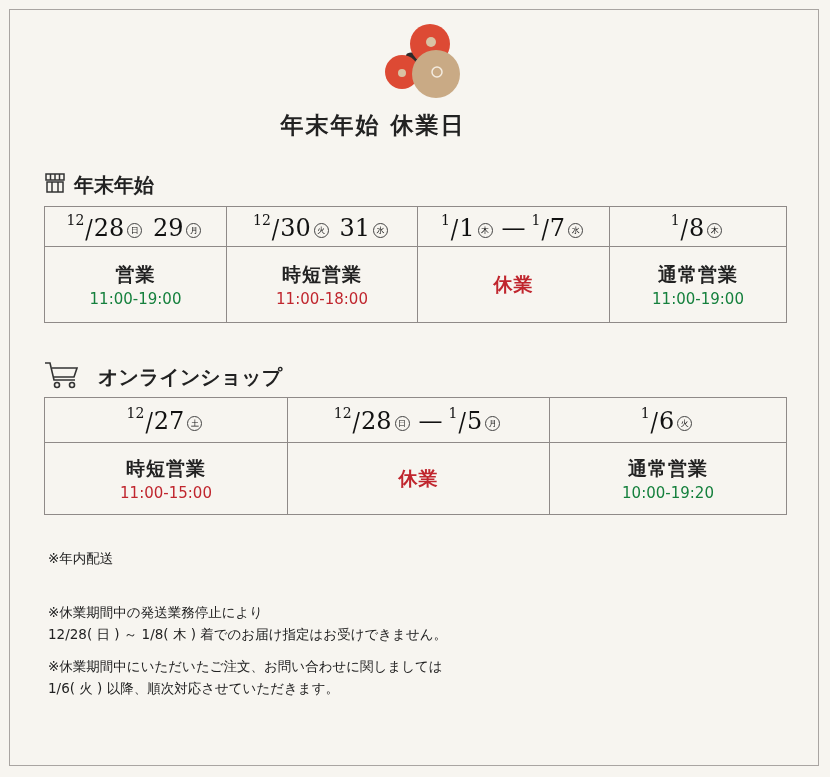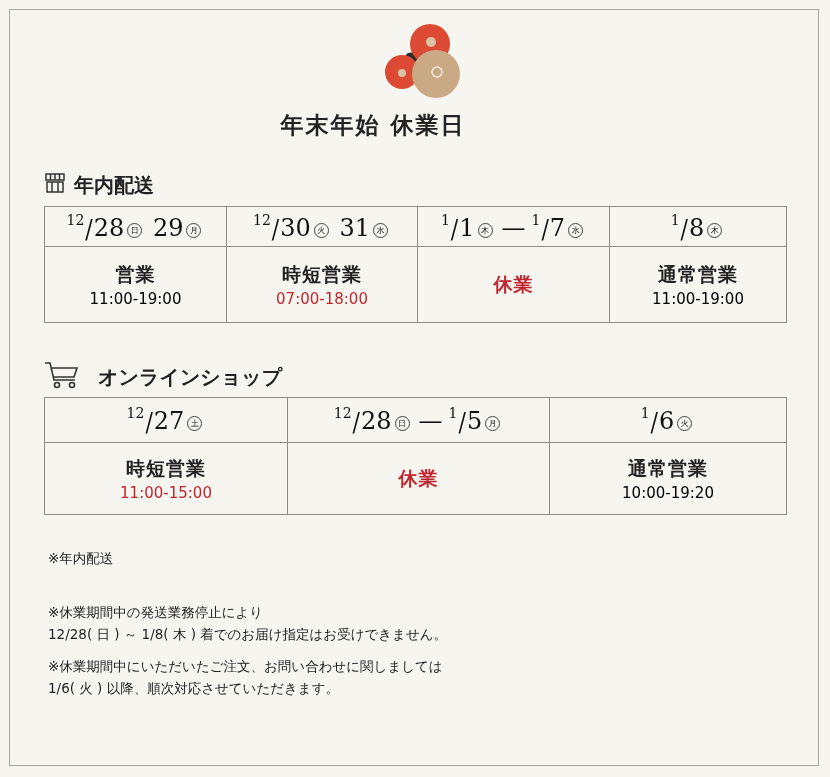--- a/index.html
+++ b/index.html
@@ -12,21 +12,21 @@
   .section-head .ico{display:inline-block;margin-right:8px;}
   table.sched{position:absolute;border-collapse:collapse;table-layout:fixed;}
   table.sched td{border:1.5px solid #8f8a88;text-align:center;padding:0;}
   .date{font-family:"DejaVu Serif","Liberation Serif",serif;font-size:24px;color:#111;white-space:nowrap;}
   .date sup{font-size:14px;vertical-align:11px;}
   .date .slash{font-size:22px;display:inline-block;transform:scaleY(1.2);margin:0 1px;}
   .dow{display:inline-block;width:13px;height:13px;border:1px solid #444;border-radius:50%;font-size:8px;line-height:13px;text-align:center;vertical-align:3px;margin:0 3px;font-family:"DejaVu Sans",sans-serif;}
   .dash{display:inline-block;margin:0 6px;}
   .status{font-size:19px;font-weight:bold;color:#222;letter-spacing:1px;}
   .status.closed{color:#c0262e;}
-  .hours{font-size:15px;color:#000000;margin-top:2px;}
+  .hours{font-size:15px;color:#15803d;margin-top:2px;}
   .hours.red{color:#c0262e;}
   .notes{position:absolute;left:48px;top:548px;font-size:13.5px;color:#222;line-height:21.5px;}
   .notes p{margin:0 13px 11px 0;}
 </style>
 </head>
 <body>
 
 <div class="frame"></div>
 
 <svg class="flower" viewBox="0 0 110 80">
@@ -48,21 +48,21 @@
           <rect x="2" y="2" width="18" height="6"></rect>
           <line x1="6.5" y1="2" x2="6.5" y2="8"></line>
           <line x1="11" y1="2" x2="11" y2="8"></line>
           <line x1="15.5" y1="2" x2="15.5" y2="8"></line>
           <rect x="3" y="10" width="16" height="10"></rect>
           <line x1="8" y1="10" x2="8" y2="20"></line>
           <line x1="14" y1="10" x2="14" y2="20"></line>
         </g>
       </svg>
   </span>
-  <span>年内配送</span>
+  <span>年末年始</span>
 </div>
 
 <table class="sched" style="left:44px;top:206px;width:742px;">
   <colgroup>
       <col style="width:182px">
       <col style="width:191px">
       <col style="width:192px">
       <col style="width:177px">
     </colgroup>
   <tbody>
@@ -72,21 +72,21 @@
     <td><span class="date"><sup>1</sup><span class="slash">/</span><span>1</span><span class="dow">木</span><span class="dash">—</span><sup>1</sup><span class="slash">/</span><span>7</span><span class="dow">水</span></span></td>
     <td><span class="date"><sup>1</sup><span class="slash">/</span><span>8</span><span class="dow">木</span></span></td>
   </tr>
   <tr style="height:76px;margin-top:48px;">
     <td>
           <div class="status">営業</div>
           <div class="hours">11:00-19:00</div>
         </td>
     <td>
           <div class="status">時短営業</div>
-          <div class="hours red">07:00-18:00</div>
+          <div class="hours red">11:00-18:00</div>
         </td>
     <td>
           <div class="status closed">休業</div>
         </td>
     <td>
           <div class="status">通常営業</div>
           <div class="hours">11:00-19:00</div>
         </td>
   </tr>
 </tbody>

